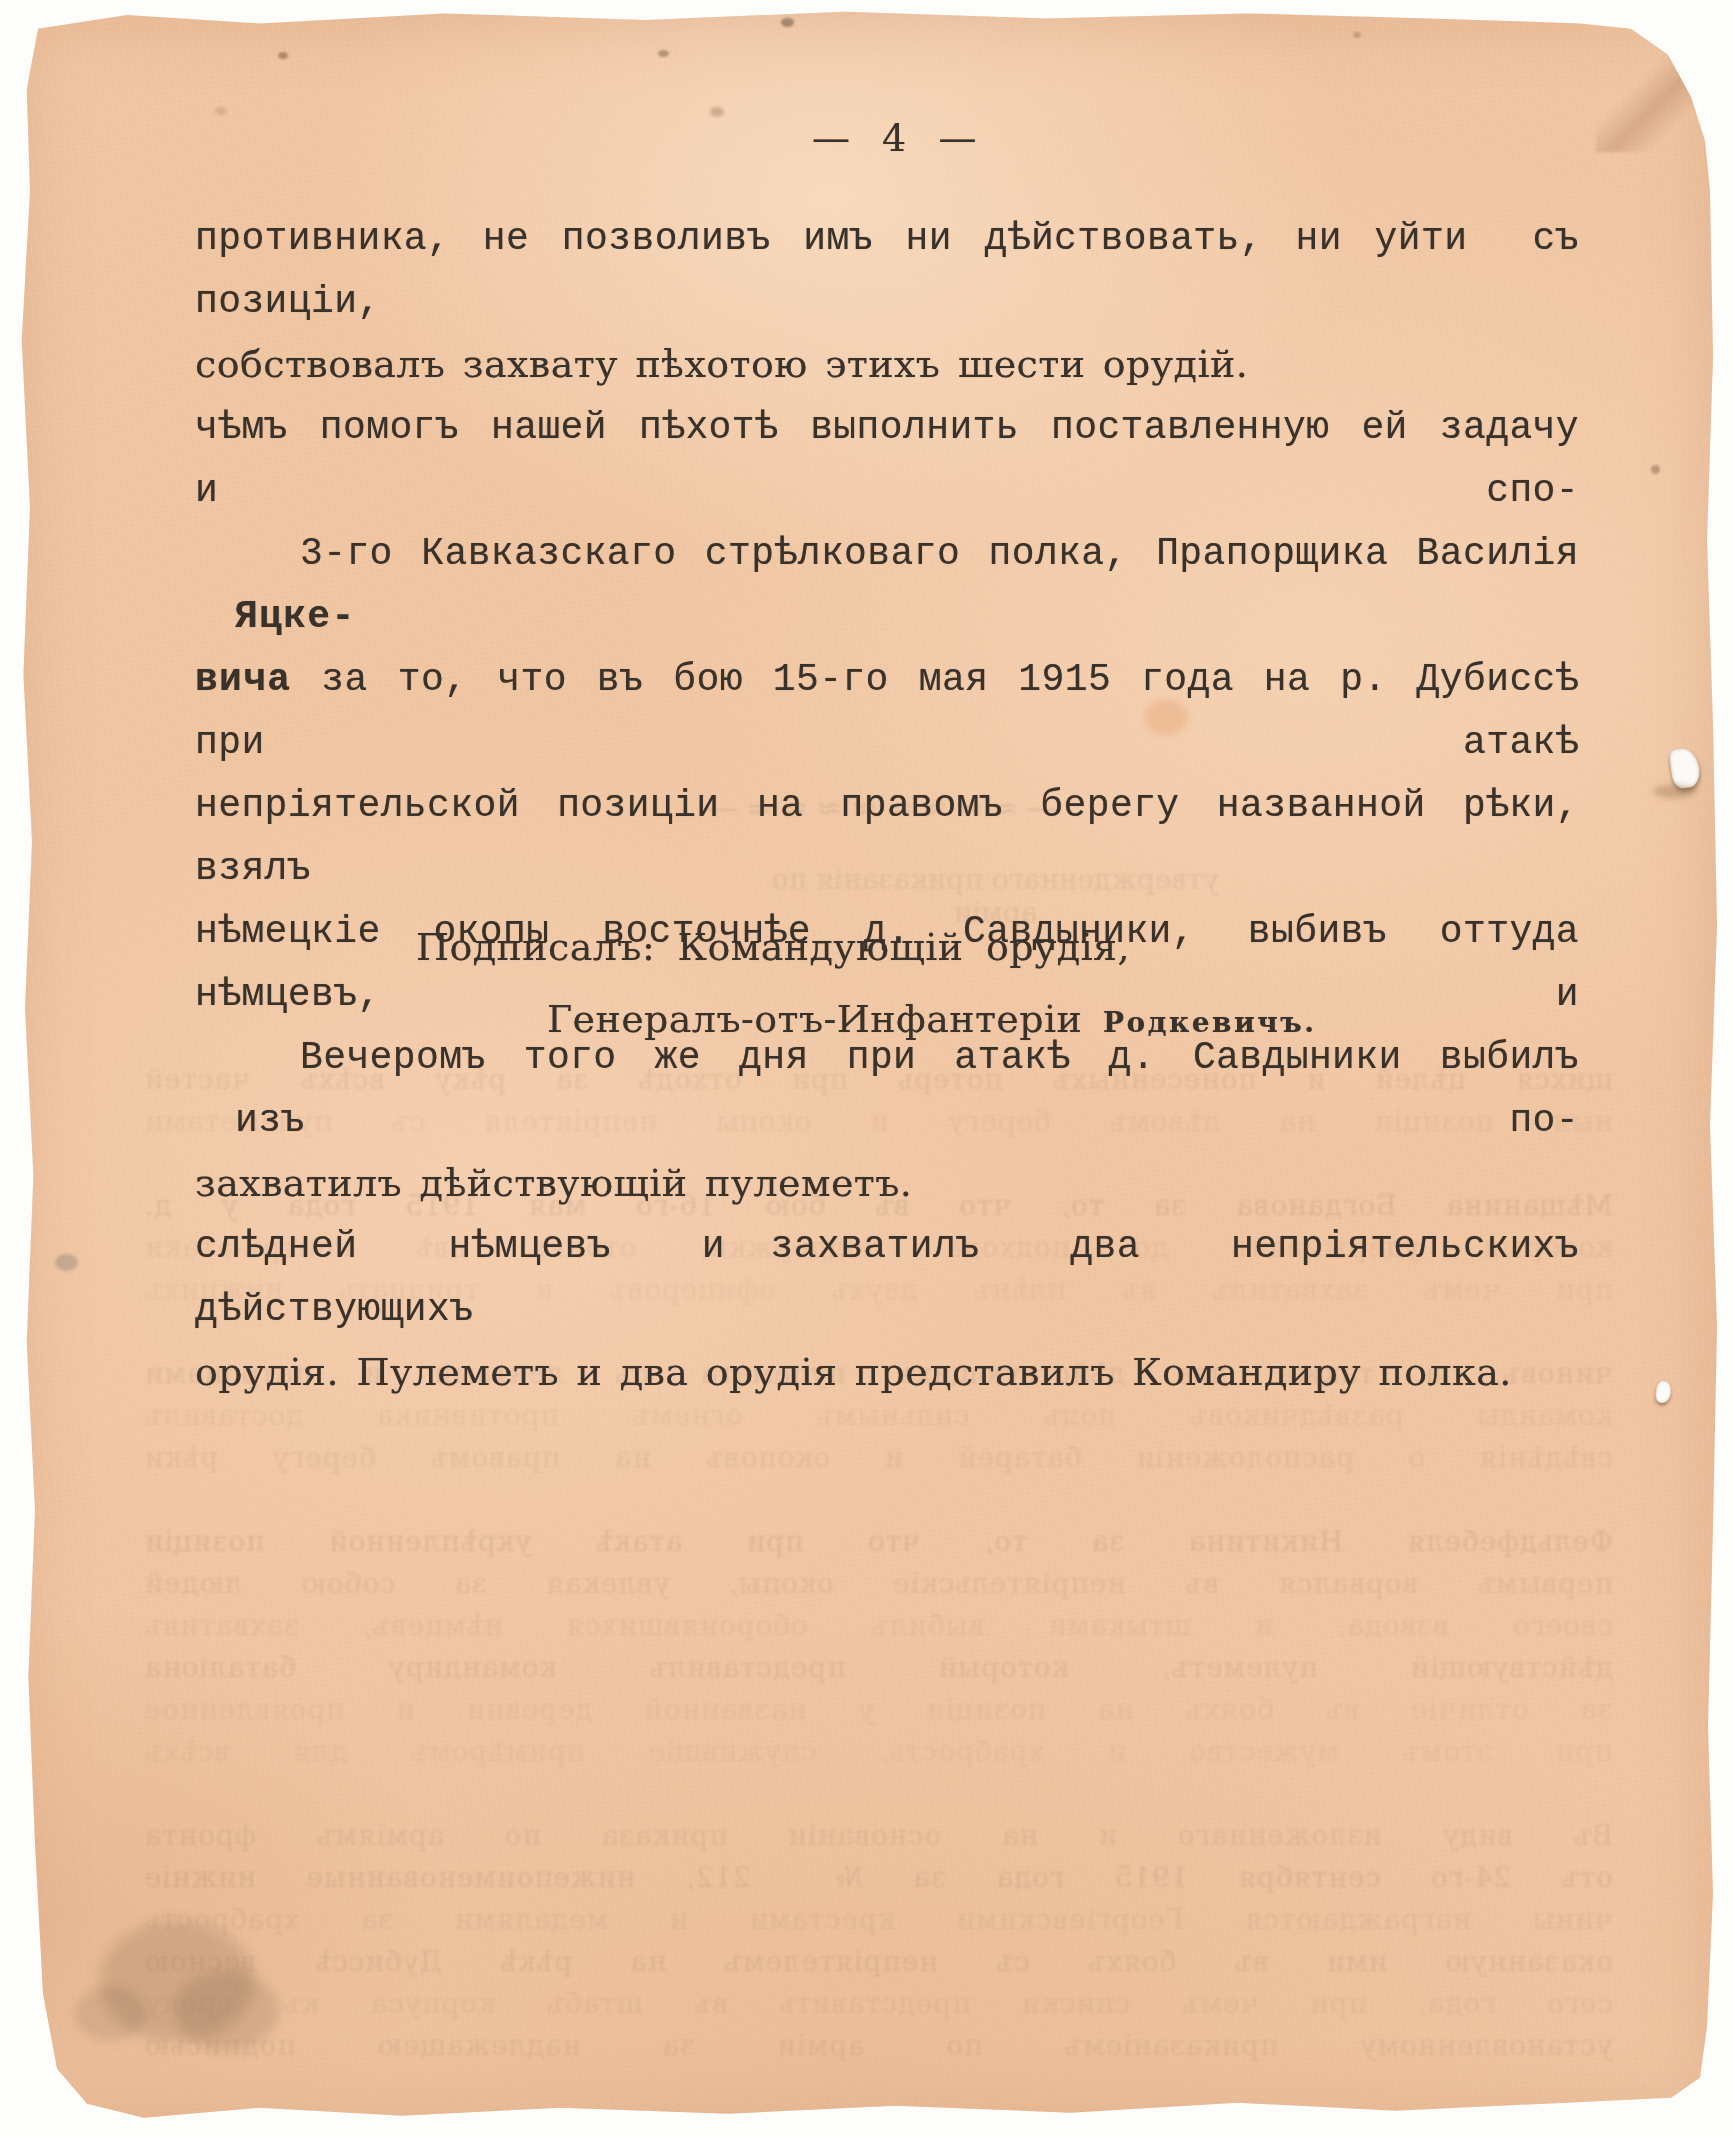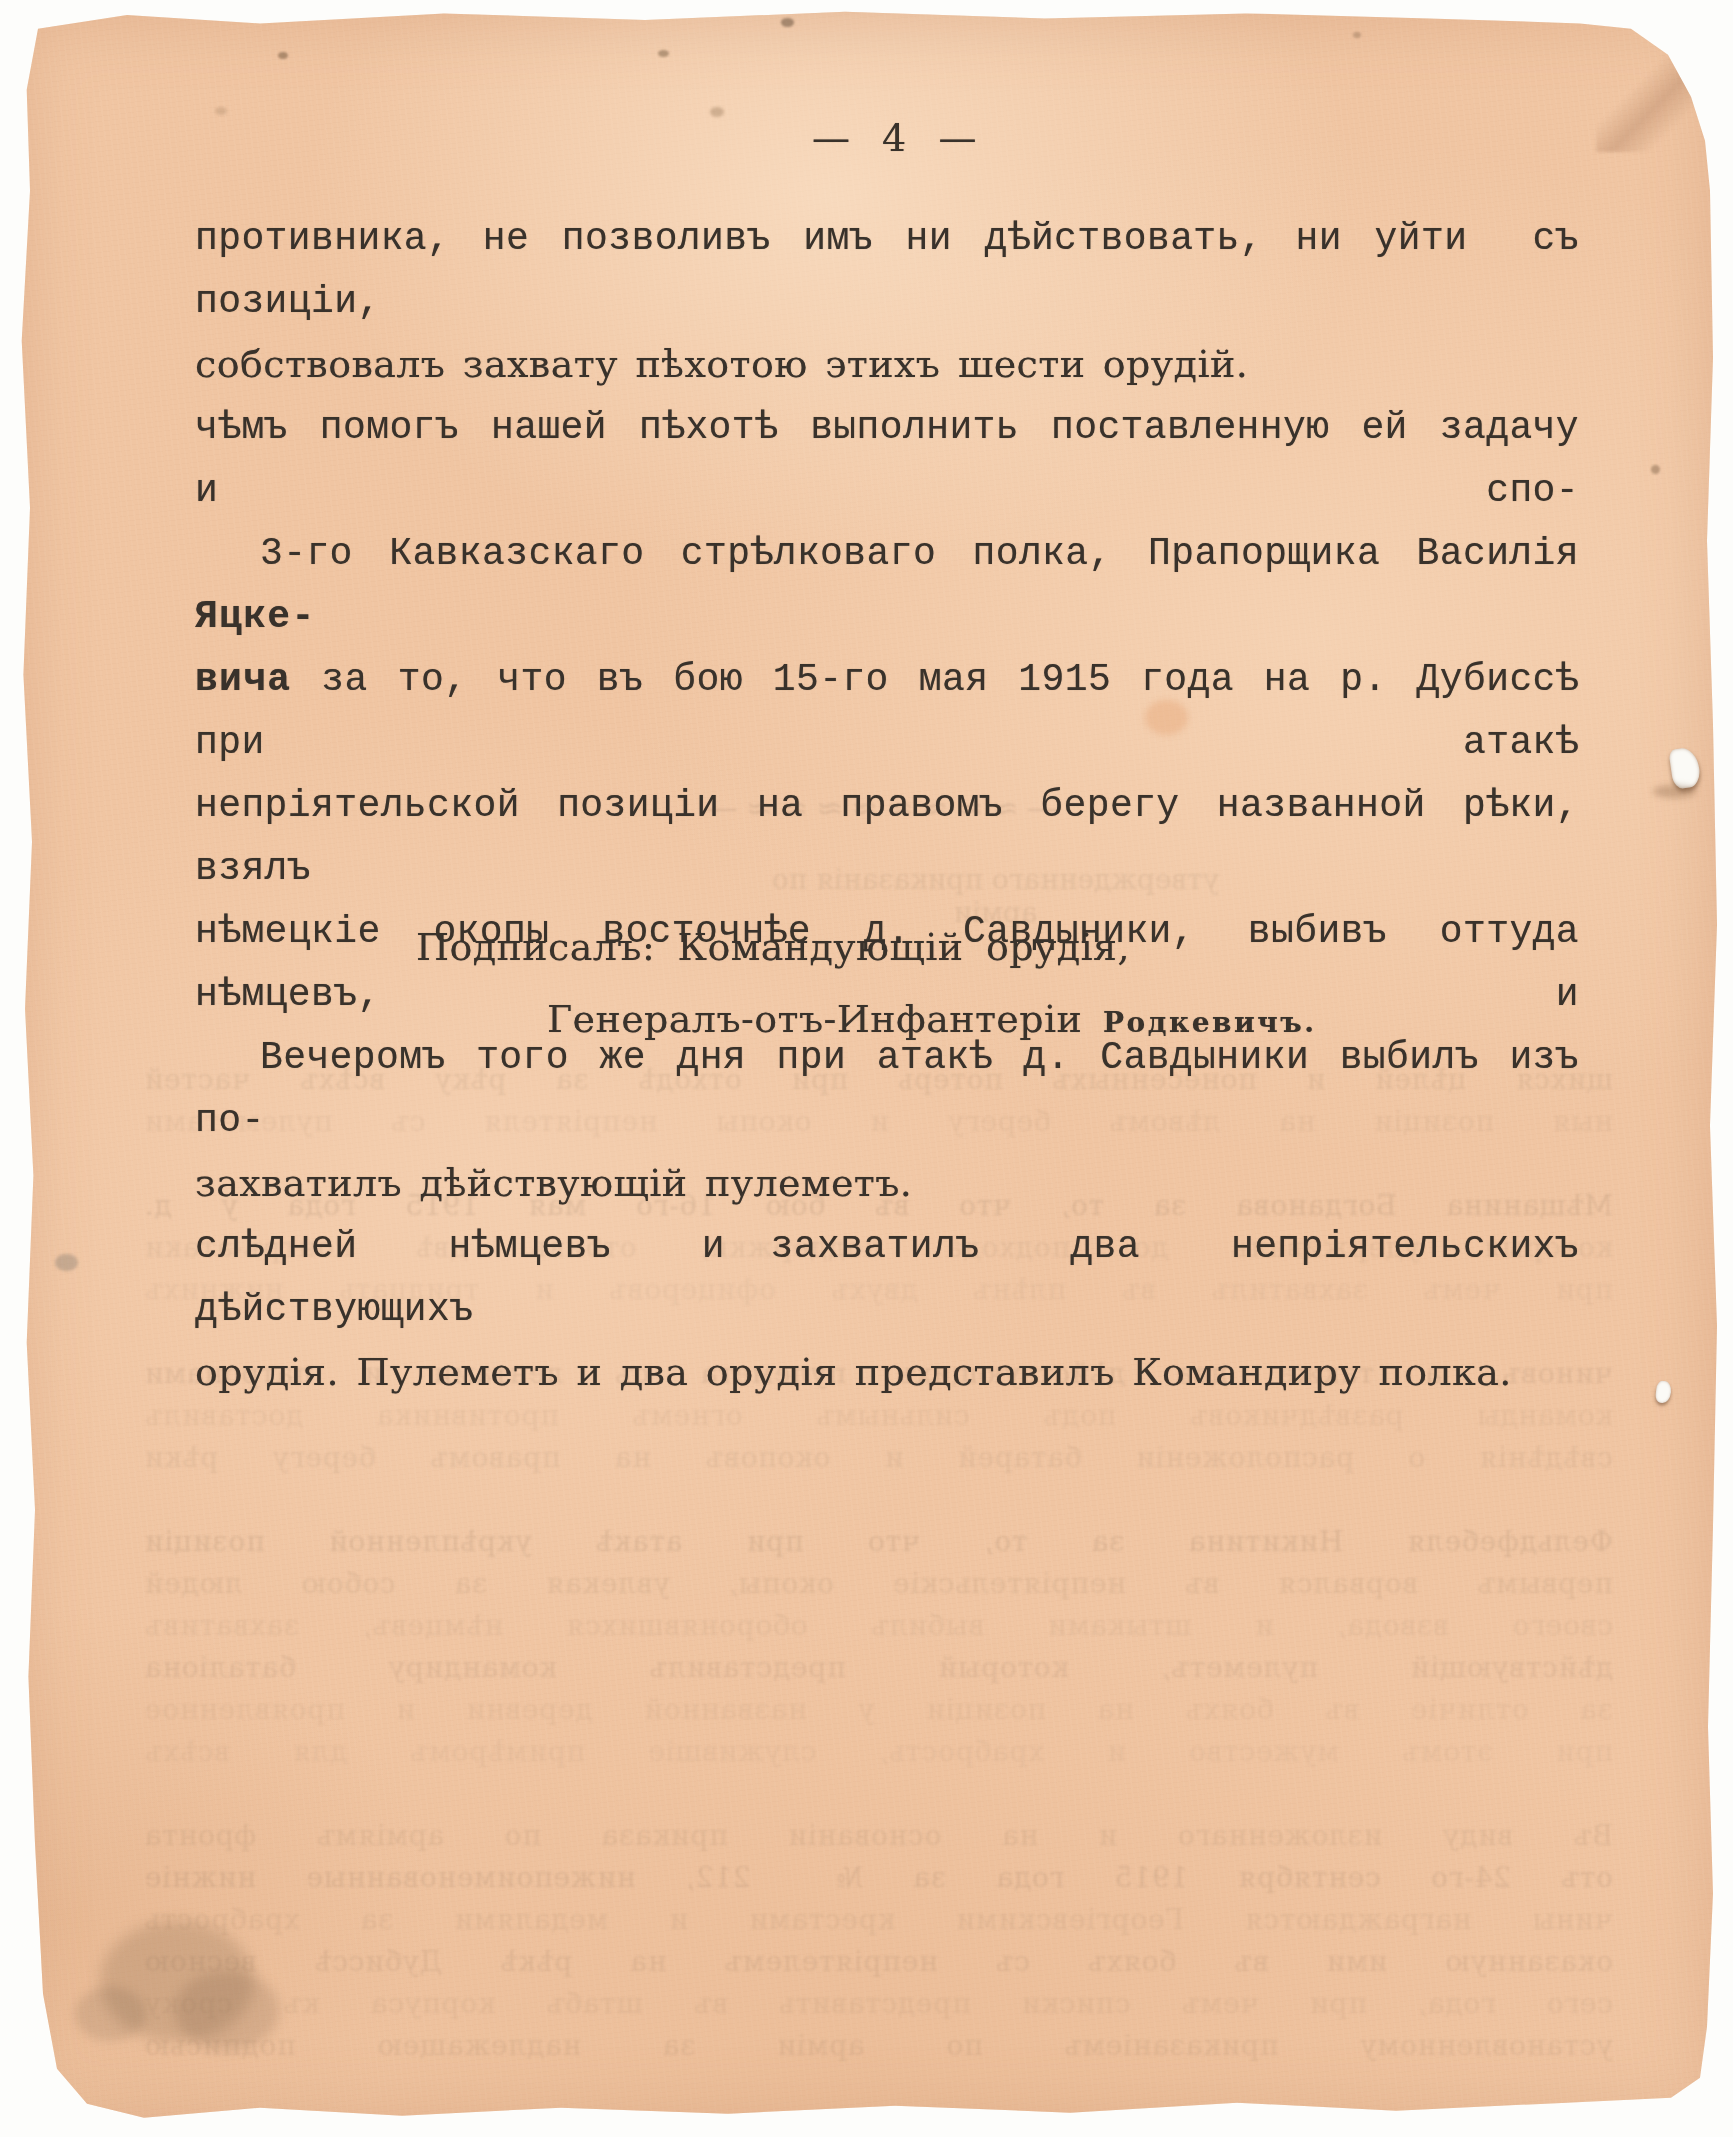--- a/index.html
+++ b/index.html
@@ -29,21 +29,21 @@
       15px 1002px,22px 835px,13.4px 668px,20px 501px,11.7px 334px,20px 184px,16.7px 83px);}
   
   .ink{color:#39322b;text-shadow:0 0 0.8px rgba(57,50,43,.55);}
   #pagenum{position:absolute;left:0;top:109px;width:100%;text-align:center;
            font-size:38px;letter-spacing:1.7px;word-spacing:16.7px;
            text-indent:58px; }
   #bodytext{position:absolute;left:185px;top:200px;width:1384px;}
   .tline{font-size:38px;line-height:63px;letter-spacing:0.4px;word-spacing:5px;
          white-space:pre-wrap;hyphens:none;}
   .tline.just{text-align:justify;text-align-last:justify;font-family:Liberation Mono, monospace;}
-  .tline.indent{text-indent:65px;}
+  .tline.indent{text-indent:65px;margin-left:40px;}
   .tline .b{font-weight:bold;letter-spacing:1.3px;}
   #signature{position:absolute;left:0;top:0;width:100%;}
   #sig-line1{position:absolute;left:406px;top:918px;font-size:38px;letter-spacing:0.4px;word-spacing:10px;}
   #sig-line2{position:absolute;left:537px;top:990px;font-size:38px;letter-spacing:0.4px;word-spacing:8.3px;}
   #sig-name{font-weight:bold;font-size:28px;letter-spacing:2.5px;}
   
   #verso{position:absolute;left:134px;top:776px;width:1469px;height:1319px;
          transform:scaleX(-1);color:#6e5742;filter:blur(1.3px);
          font-family:"DejaVu Serif","Liberation Serif",serif;}
   .v-flourish{position:absolute;left:0;top:5px;width:100%;text-align:center;

